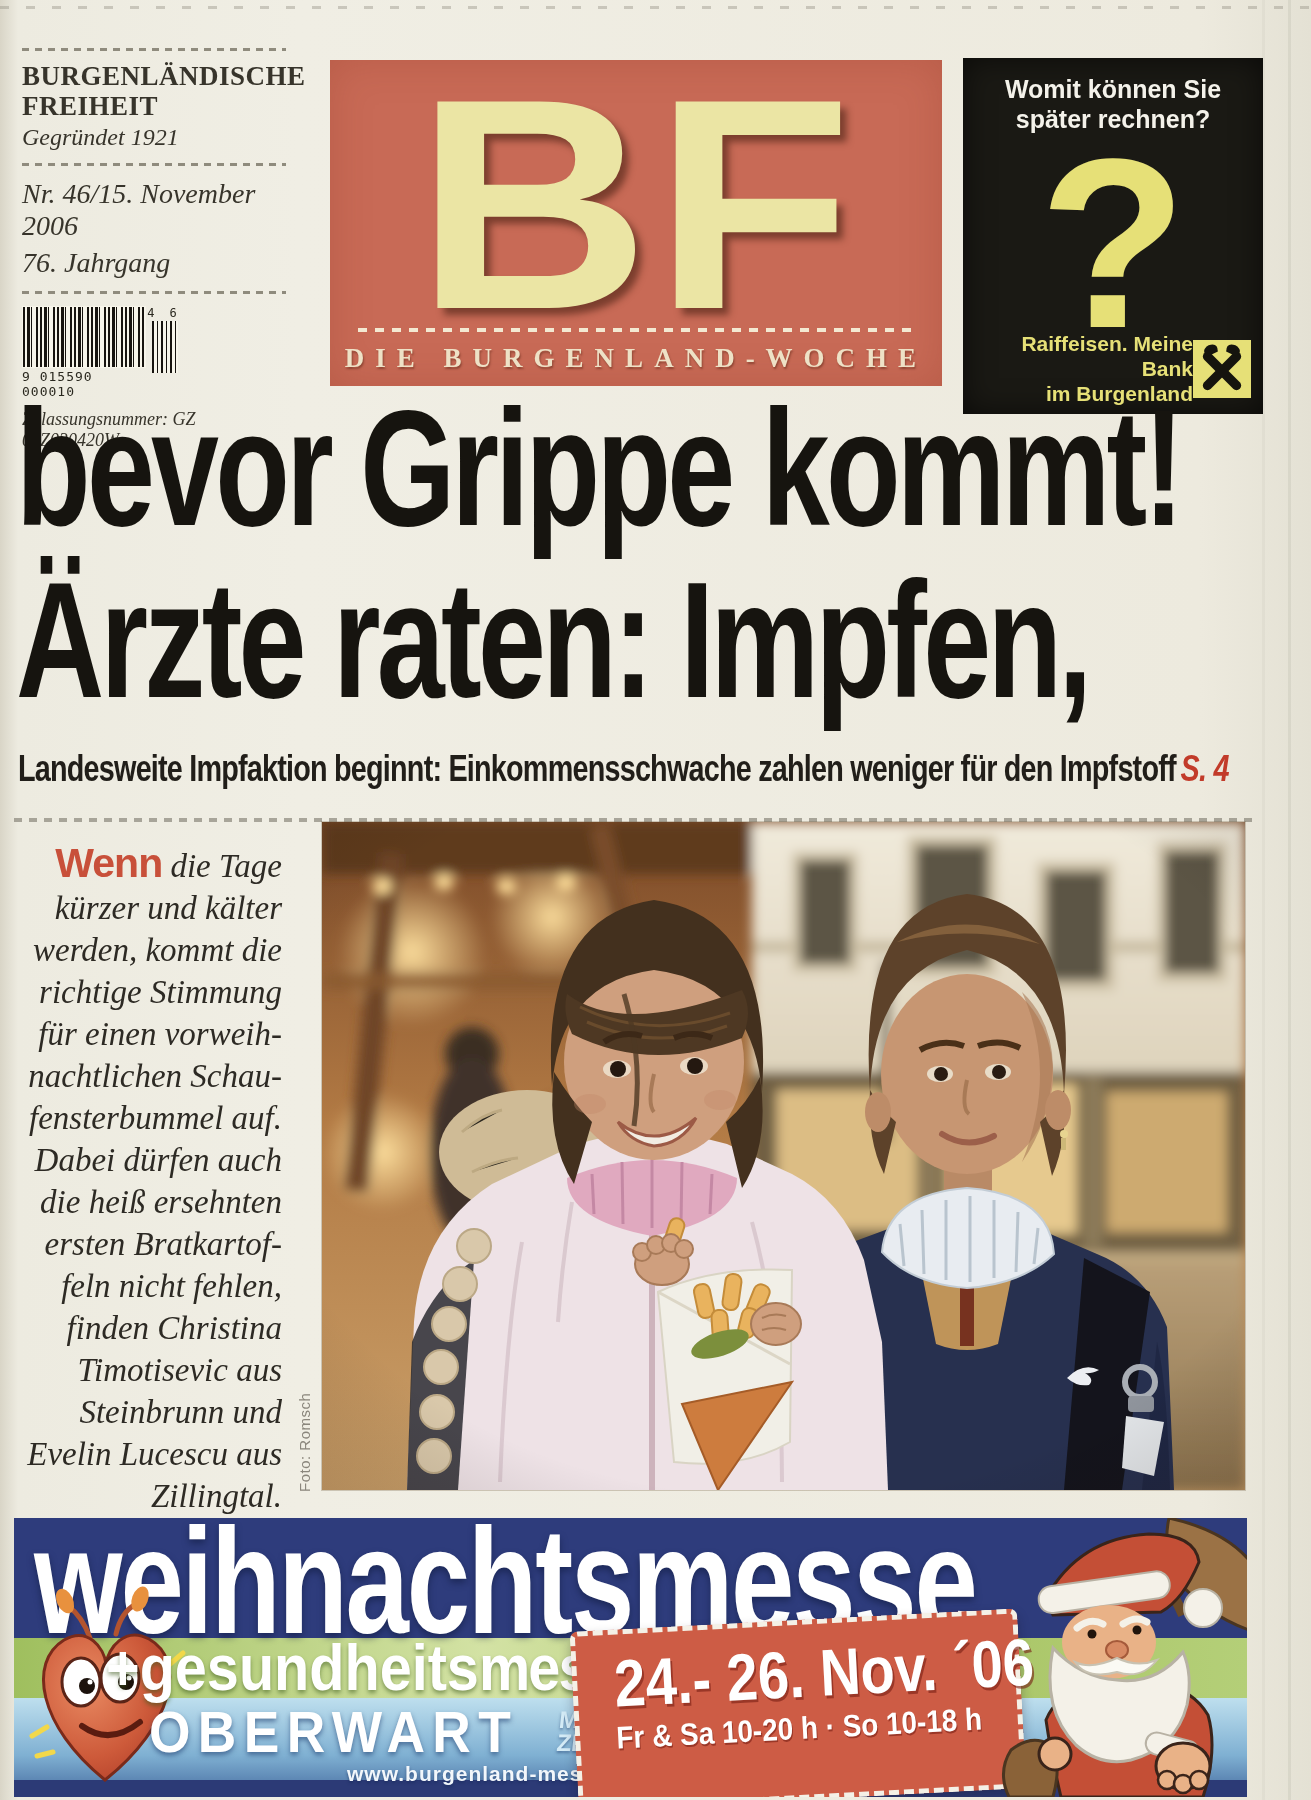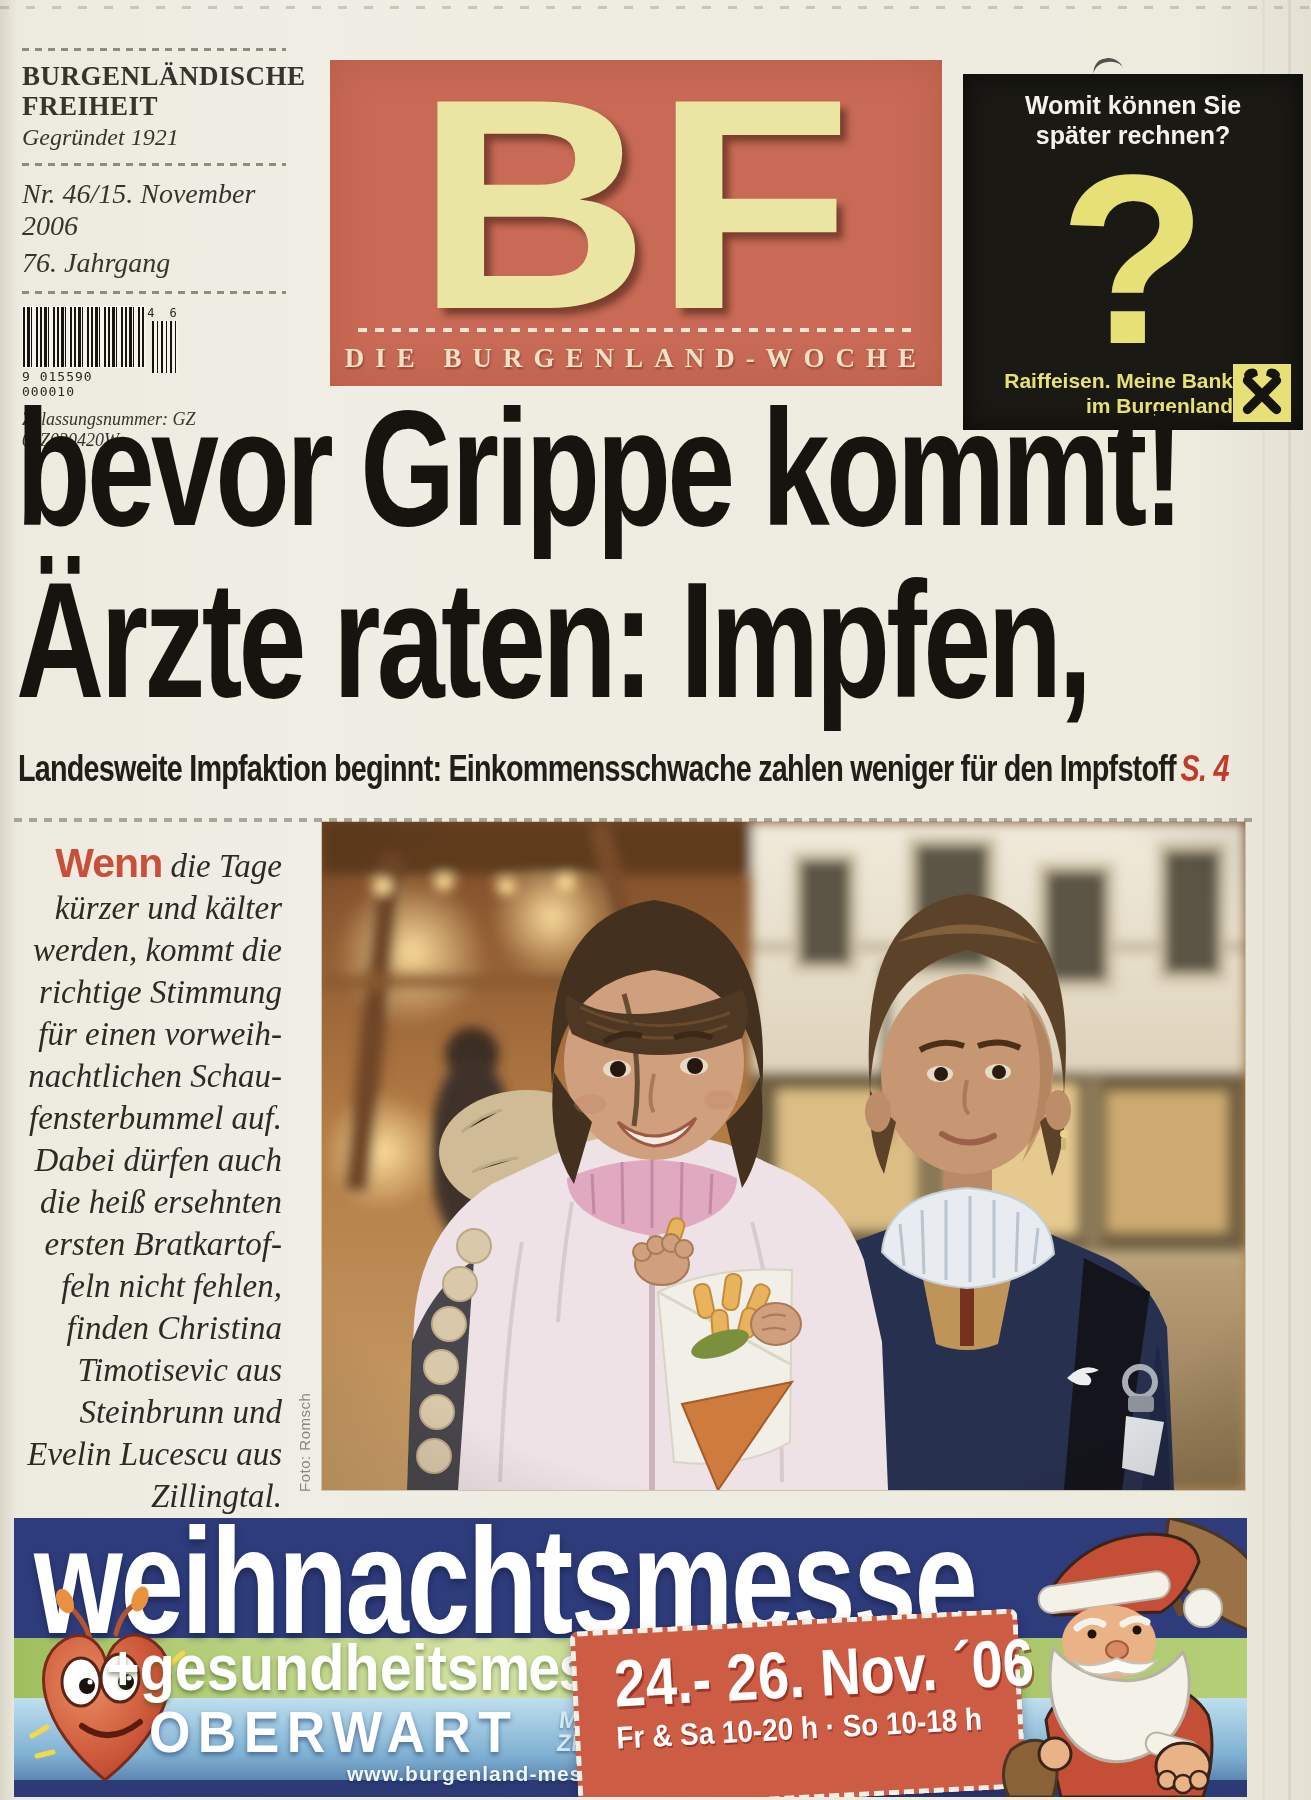--- a/index.html
+++ b/index.html
@@ -39,22 +39,22 @@
   .logo-bf{position:absolute;left:50%;top:8px;transform:translateX(-50%) scaleX(1.08);
         font-size:300px;line-height:272px;font-weight:bold;letter-spacing:4px;color:#ebe5a4;
         text-shadow:6px 7px 7px rgba(60,25,12,.55);}
   .logo-rule{position:absolute;left:28px;right:28px;bottom:54px;height:4px;
         background:repeating-linear-gradient(90deg,#f3e9d2 0 9px,transparent 9px 17px);}
   .logo-tagline{position:absolute;left:0;right:0;bottom:12px;text-align:center;
         font-family:"Liberation Serif",serif;font-weight:bold;font-size:27px;letter-spacing:11px;color:#eee1c6;
         text-shadow:1px 2px 2px rgba(90,35,20,.5);}
 
   
-  .rf-ad{left:963px;top:58px;width:340px;height:356px;background:#1a1914;color:#f4f2ea;
-        box-shadow:inset 0 0 30px rgba(0,0,0,.6);margin-top:16px;}
+  .rf-ad{left:963px;top:58px;width:300px;height:356px;background:#1a1914;color:#f4f2ea;
+        box-shadow:inset 0 0 30px rgba(0,0,0,.6);}
   .rf-q{margin-top:16px;text-align:center;font-weight:bold;font-size:25px;line-height:30px;}
   .rf-mark{position:absolute;left:0;right:0;top:64px;text-align:center;font-weight:bold;
         font-size:242px;line-height:242px;color:#e6e077;}
   .rf-brand{position:absolute;left:12px;right:12px;bottom:8px;display:flex;align-items:center;justify-content:flex-end;gap:0;}
   .rf-brand-text{text-align:right;font-weight:bold;font-size:21px;line-height:25px;color:#e6e077;}
   .rf-logo{width:58px;height:58px;flex:0 0 auto;}
 
   
   .headline{left:16px;top:382px;width:1290px;color:#16140f;}
   .hl-line{display:inline-block;white-space:nowrap;transform:scaleX(.74);transform-origin:left;

